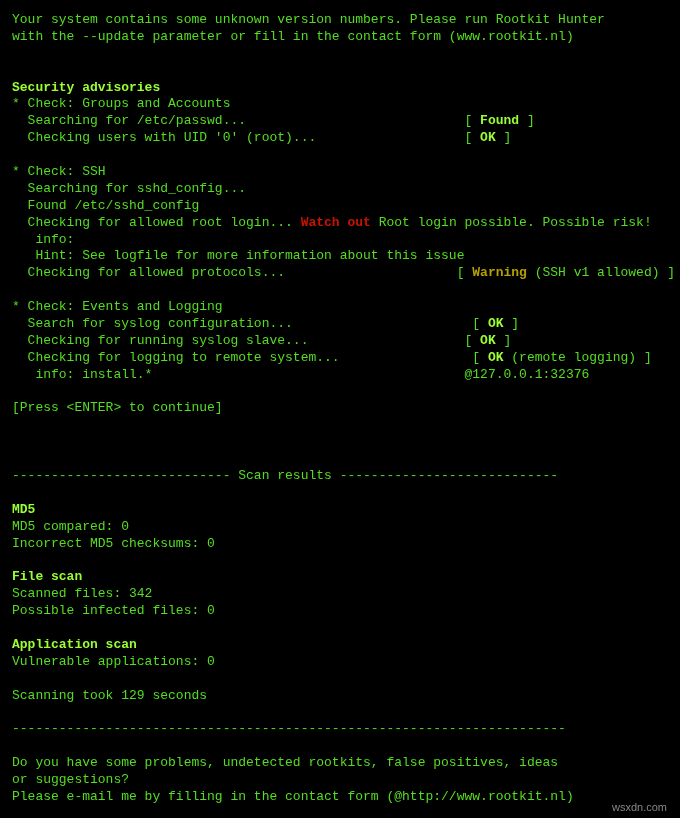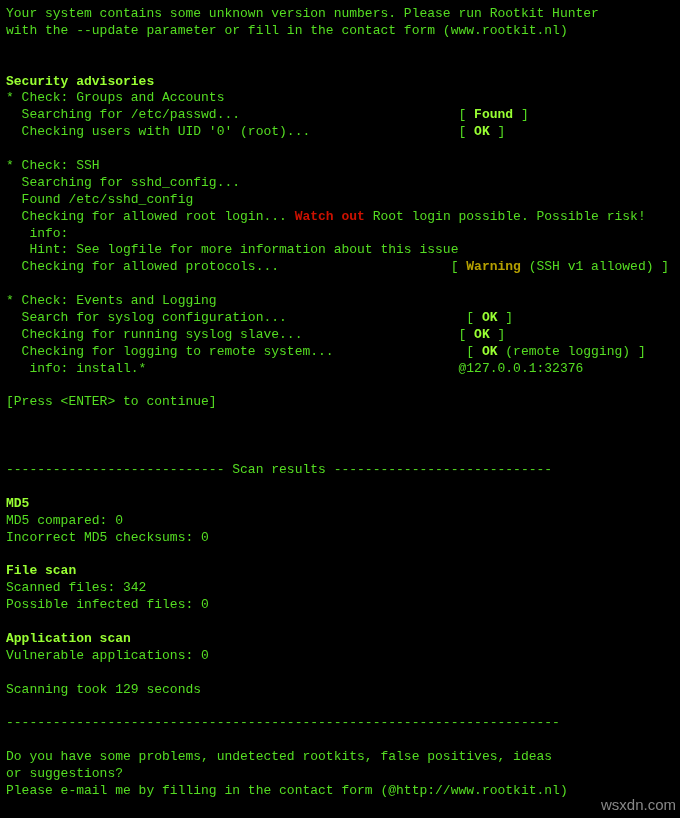--- a/index.html
+++ b/index.html
@@ -10,31 +10,31 @@
       margin: 0;
       padding: 6px;
       width: 680px;
       box-sizing: border-box;
     }
     .green { color: #55dd22; }
     .bold-green { color: #99ff33; font-weight: bold; }
     .yellow-dark { color: #b5a000; font-weight: bold; }
     .red { color: #cc1100; font-weight: bold; }
     pre {
-      margin: 0;
+      margin: 6px;
       font-family: inherit;
       white-space: pre;
     }
     .watermark {
       position: fixed;
       bottom: 4px;
-      right: 4px;
+      right: 13px;
       color: #888;
       font-family: Arial, sans-serif;
-      font-size: 15px;
+      font-size: 11px;
     }
   </style>
 </head>
 <body>
 
 <pre><span class="green">Your system contains some unknown version numbers. Please run Rootkit Hunter</span>
 <span class="green">with the --update parameter or fill in the contact form (www.rootkit.nl)</span>
 
 
 <span class="bold-green">Security advisories</span>

